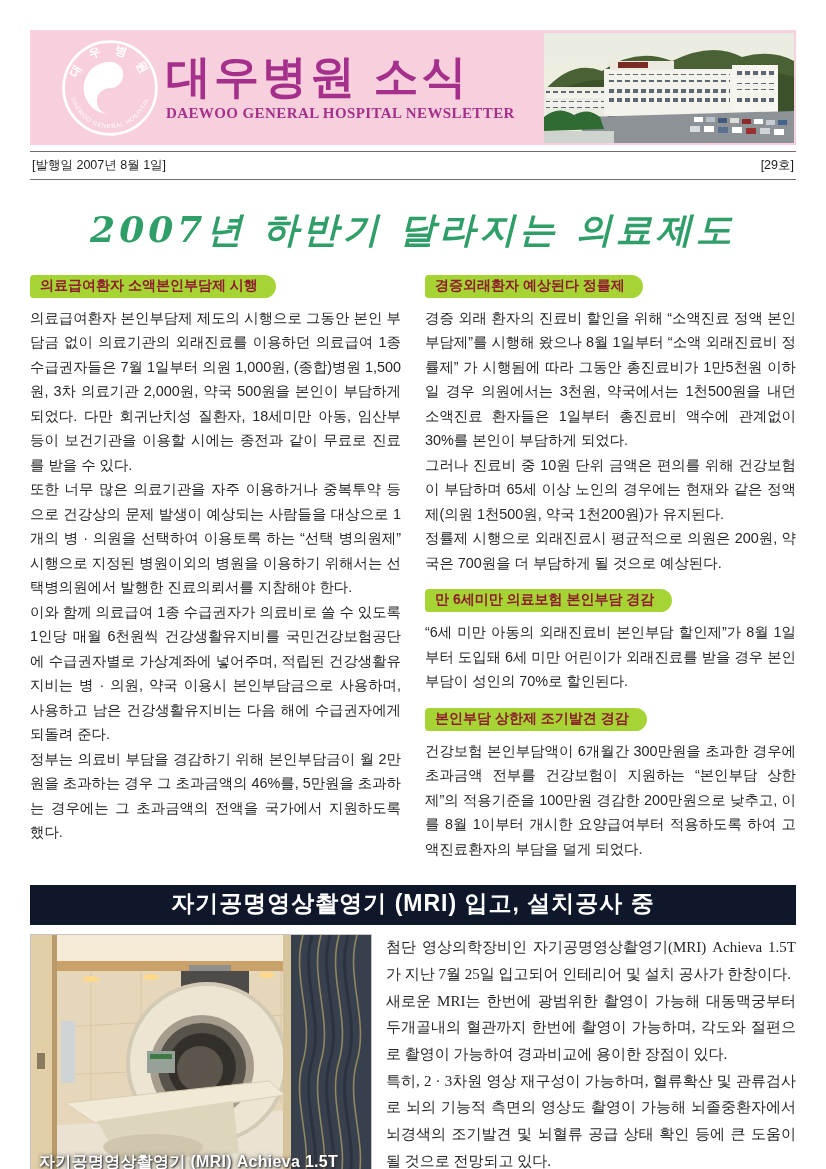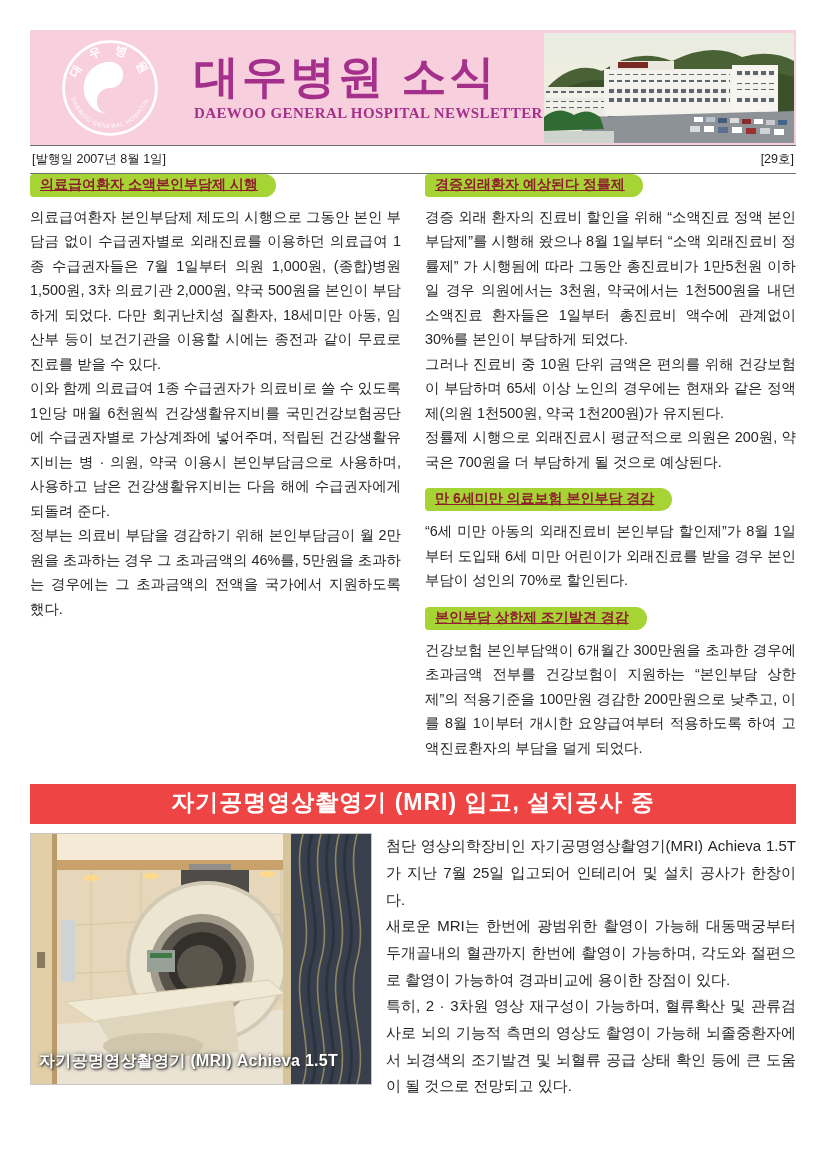--- a/index.html
+++ b/index.html
@@ -3,54 +3,54 @@
 <meta charset="utf-8">
 <style>
   * { margin:0; padding:0; box-sizing:border-box; }
   html,body { width:826px; height:1169px; background:#ffffff; overflow:hidden;
               font-family:"Liberation Sans","DejaVu Sans",sans-serif; }
   .page { width:826px; height:1169px; padding:30px 30px 0 30px; }
 
   
   .header-band { position:relative; height:115px; background:#f8cfdc; display:flex; align-items:center; }
   .logo { width:112px; height:100px; margin-left:24px; flex:0 0 auto; }
-  .title-block { margin-left:28px; }
+  .title-block { }
   .newsletter-title { color:#a5308c; font-size:45px; font-weight:bold; letter-spacing:3px; line-height:1.05; }
   .newsletter-subtitle { color:#a5308c; font-family:"Liberation Serif","DejaVu Serif",serif;
                          font-size:15px; font-weight:bold; margin-top:4px; letter-spacing:0.4px; }
   .hospital-photo { position:absolute; right:2px; top:3px; width:250px; height:110px; display:block; }
 
   
-  .info-bar { margin-top:0; border-top:1px solid #6e6e6e; border-bottom:1px solid #6e6e6e;
+  .info-bar { margin-top:6px; border-top:1px solid #6e6e6e; border-bottom:1px solid #6e6e6e;
               padding:5px 2px; display:flex; justify-content:space-between; align-items:center;
               font-size:12.5px; color:#1d1d1d; }
 
   
   .main-title { text-align:center; margin:26px 0 20px 0; color:#2f9e68; font-size:36px; font-weight:bold;
                 font-style:italic; letter-spacing:4px; font-family:"DejaVu Serif","Liberation Serif",serif; }
 
   
   .columns { display:flex; gap:24px; }
   .col { flex:1; min-width:0; }
   .badge { display:inline-block; background:#a6d435; color:#8e1d2e; font-weight:bold; font-size:14px;
-           padding:2px 18px 3px 10px; border-radius:4px 12px 12px 4px; margin-bottom:8px;text-decoration:underline; }
+           padding:2px 18px 3px 10px; border-radius:4px 12px 12px 4px; margin-bottom:8px; }
   .col p { font-size:14.4px; line-height:1.7; text-align:justify; color:#262626; }
   .section { margin-bottom:14px; }
 
   
-  .mri-banner { margin-top:10px; background:#ef4444; color:#ffffff; text-align:center;
+  .mri-banner { margin-top:10px; background:#0f172a; color:#ffffff; text-align:center;
                 font-size:23px; font-weight:bold; padding:3px 0 6px 0; letter-spacing:1px; }
   .mri-row { display:flex; gap:14px; margin-top:9px; }
   .mri-photo-wrap { position:relative; width:342px; height:252px; border:1px solid #c6c6c6;
                     flex:0 0 auto; background:#e7d7ba; }
   .mri-photo { width:100%; height:100%; display:block; }
   .mri-caption { position:absolute; left:8px; bottom:12px; color:#ffffff; font-weight:bold; font-size:16px;
                  letter-spacing:0.3px; text-shadow:1px 1px 2px #2a2a2a, 0 0 4px #444444; }
   .mri-text { flex:1; min-width:0; }
-  .mri-text p { font-size:15px; line-height:1.78; text-align:justify; color:#262626; }
+  .mri-text p { font-size:15px; line-height:1.78; text-align:justify; color:#262626;font-family:Liberation Serif, serif; }
 </style>
 </head>
 <body>
 
 <div class="page">
 
   <div class="header-band">
     <svg class="logo" viewBox="0 0 110 110">
       <defs>
         <path id="arcT" d="M 17,55 A 38,38 0 0 1 93,55"></path>
@@ -119,27 +119,29 @@
       <path d="M0,84 Q14,72 30,82 Q44,74 56,84 L60,96 L0,98 Z" fill="#2f6b33"></path>
       <rect x="0" y="98" width="70" height="12" fill="#cfd3cd"></rect>
     </svg>
   </div>
 
   <div class="info-bar">
     <span>[발행일 2007년 8월 1일]</span>
     <span>[29호]</span>
   </div>
 
+  <div class="main-title">2007년 하반기 달라지는 의료제도</div>
 
   <div class="columns">
 
     <div class="col">
       <div class="section">
         <span class="badge">의료급여환자 소액본인부담제 시행</span>
-        <p>의료급여환자 본인부담제 제도의 시행으로 그동안 본인 부담금 없이 수급권자별로 외래진료를 이용하던 의료급여 1종 수급권자들은 7월 1일부터 의원 1,000원, (종합)병원 1,500원, 3차 의료기관 2,000원, 약국 500원을 본인이 부담하게 되었다. 다만 회귀난치성 질환자, 18세미만 아동, 임산부 등이 보건기관을 이용할 시에는 종전과 같이 무료로 진료를 받을 수 있다.</p>
+        <p>의료급여환자 본인부담제 제도의 시행으로 그동안 본인 부담금 없이 의료기관의 외래진료를 이용하던 의료급여 1종 수급권자들은 7월 1일부터 의원 1,000원, (종합)병원 1,500원, 3차 의료기관 2,000원, 약국 500원을 본인이 부담하게 되었다. 다만 회귀난치성 질환자, 18세미만 아동, 임산부 등이 보건기관을 이용할 시에는 종전과 같이 무료로 진료를 받을 수 있다.</p>
+        <p>또한 너무 많은 의료기관을 자주 이용하거나 중복투약 등으로 건강상의 문제 발생이 예상되는 사람들을 대상으로 1개의 병 · 의원을 선택하여 이용토록 하는 “선택 병의원제” 시행으로 지정된 병원이외의 병원을 이용하기 위해서는 선택병의원에서 발행한 진료의뢰서를 지참해야 한다.</p>
         <p>이와 함께 의료급여 1종 수급권자가 의료비로 쓸 수 있도록 1인당 매월 6천원씩 건강생활유지비를 국민건강보험공단에 수급권자별로 가상계좌에 넣어주며, 적립된 건강생활유지비는 병 · 의원, 약국 이용시 본인부담금으로 사용하며, 사용하고 남은 건강생활유지비는 다음 해에 수급권자에게 되돌려 준다.</p>
         <p>정부는 의료비 부담을 경감하기 위해 본인부담금이 월 2만원을 초과하는 경우 그 초과금액의 46%를, 5만원을 초과하는 경우에는 그 초과금액의 전액을 국가에서 지원하도록 했다.</p>
       </div>
     </div>
 
     <div class="col">
       <div class="section">
         <span class="badge">경증외래환자 예상된다 정률제</span>
         <p>경증 외래 환자의 진료비 할인을 위해 “소액진료 정액 본인부담제”를 시행해 왔으나 8월 1일부터 “소액 외래진료비 정률제” 가 시행됨에 따라 그동안 총진료비가 1만5천원 이하일 경우 의원에서는 3천원, 약국에서는 1천500원을 내던 소액진료 환자들은 1일부터 총진료비 액수에 관계없이 30%를 본인이 부담하게 되었다.</p>
         <p>그러나 진료비 중 10원 단위 금액은 편의를 위해 건강보험이 부담하며 65세 이상 노인의 경우에는 현재와 같은 정액제(의원 1천500원, 약국 1천200원)가 유지된다.</p>

